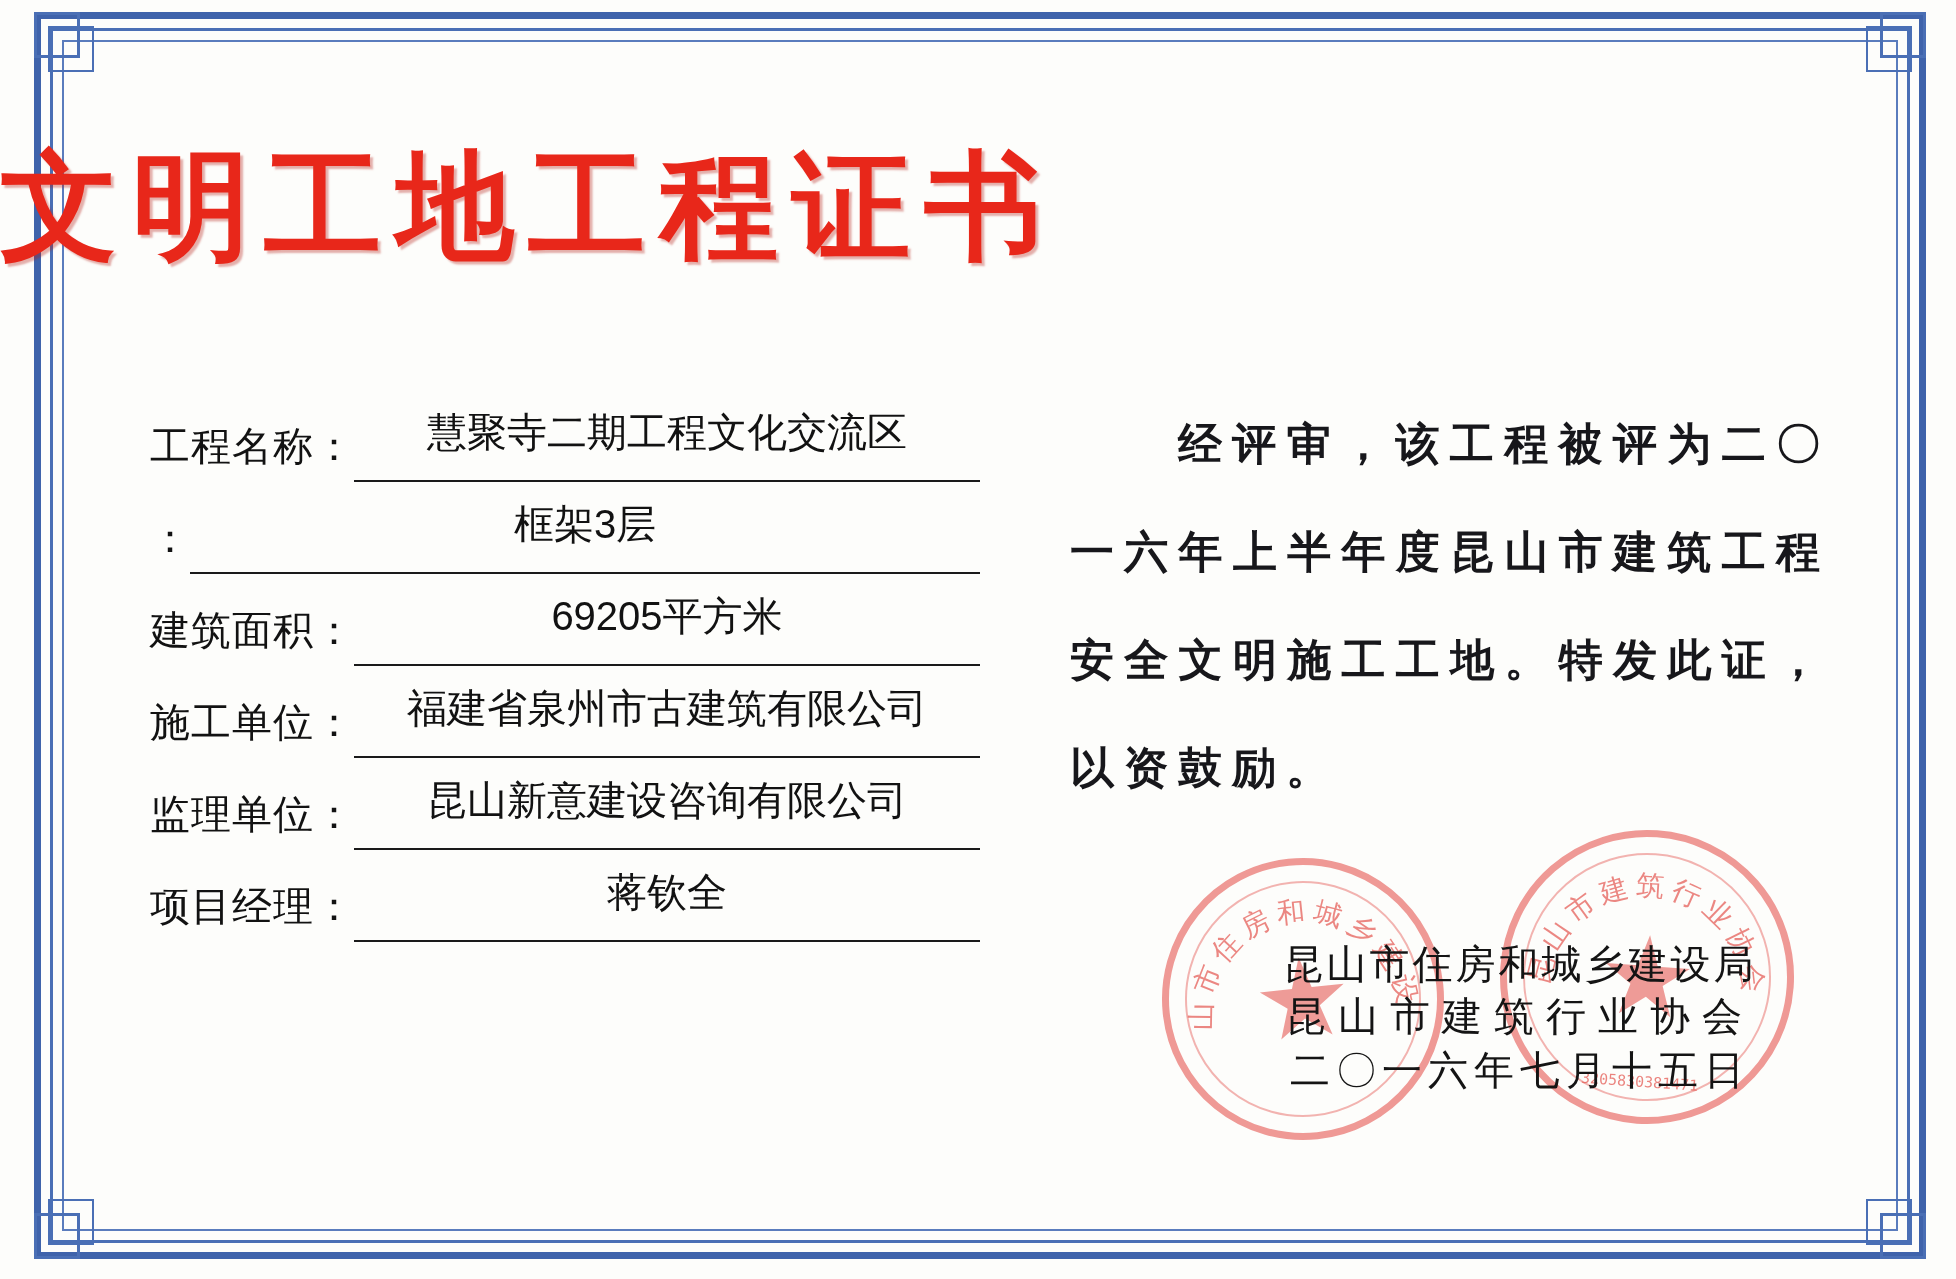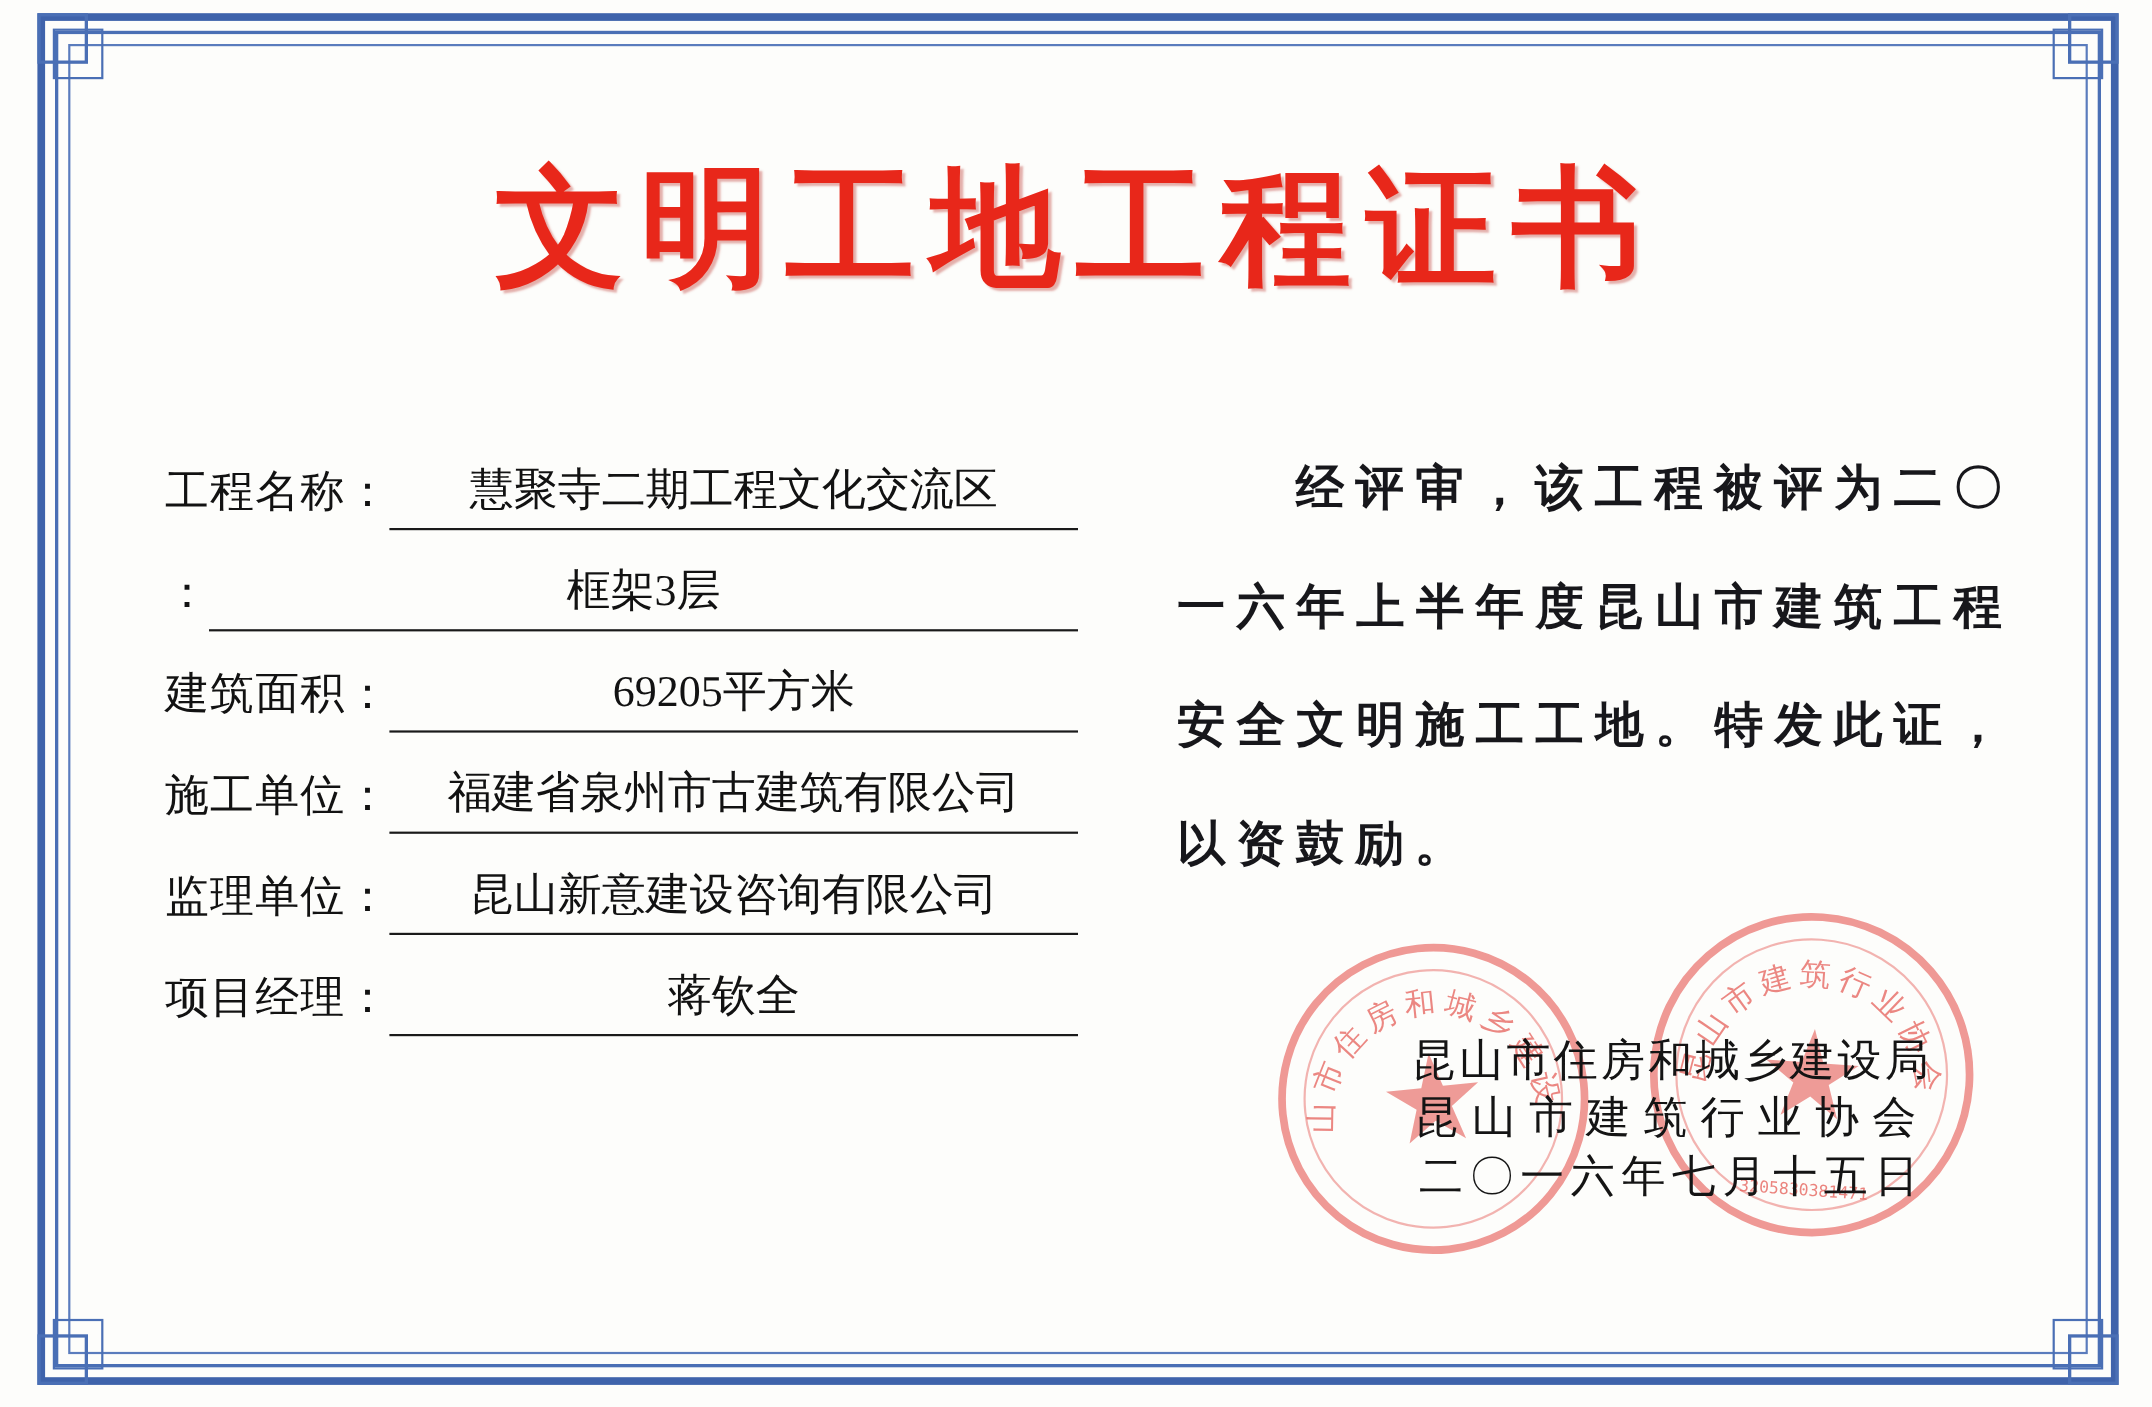--- a/index.html
+++ b/index.html
@@ -77,21 +77,20 @@
   .corner.bl .c2 { left: 14px; bottom: 14px; width: 46px; height: 46px; border-width:2px; }
   .corner.br .c1 { right: 0; bottom: 0; width: 46px; height: 46px; }
   .corner.br .c2 { right: 14px; bottom: 14px; width: 46px; height: 46px; border-width:2px; }
 
   
   .title {
     position: absolute;
     left: 0;
     right: 0;
     top: 128px;
-    text-align: center;
     font-family: "DejaVu Serif", "Liberation Serif", serif;
     font-size: 118px;
     font-weight: bold;
     letter-spacing: 14px;
     color: #e8271a;
     text-shadow: 3px 3px 2px rgba(180,30,20,0.35);
     white-space: nowrap;
   }
 
   
@@ -120,23 +119,23 @@
     color: #121212;
     padding-bottom: 8px;
     font-family: "DejaVu Sans", "Liberation Sans", sans-serif;
   }
   .field-value {
     flex: 1;
     border-bottom: 2px solid #1a1a1a;
     font-size: 40px;
     color: #121212;
     text-align: center;
-    padding-bottom: 8px;
-    white-space: nowrap;
-    font-family: Liberation Serif, serif;
+    padding-bottom: 20px;
+    white-space: nowrap;
+    font-family: Liberation Sans, sans-serif;
   }
   .field-value.tight { letter-spacing: 0px; }
 
   
   .citation {
     position: absolute;
     left: 1070px;
     top: 390px;
     width: 760px;
     font-family: "DejaVu Serif", "Liberation Serif", serif;

